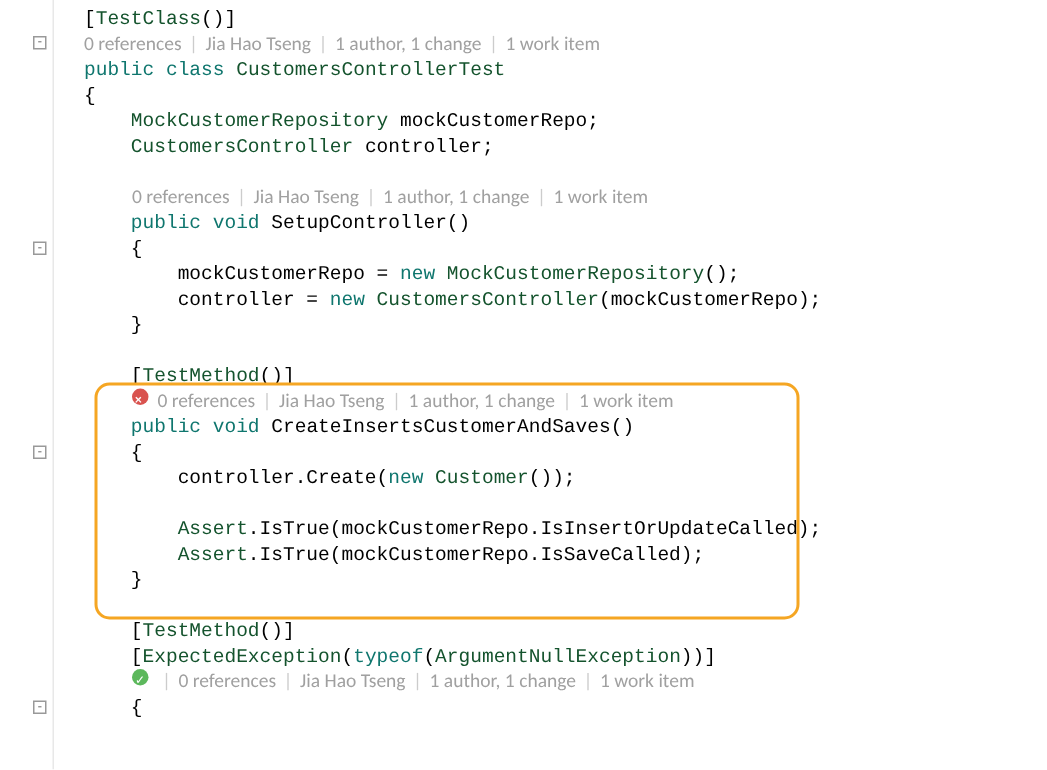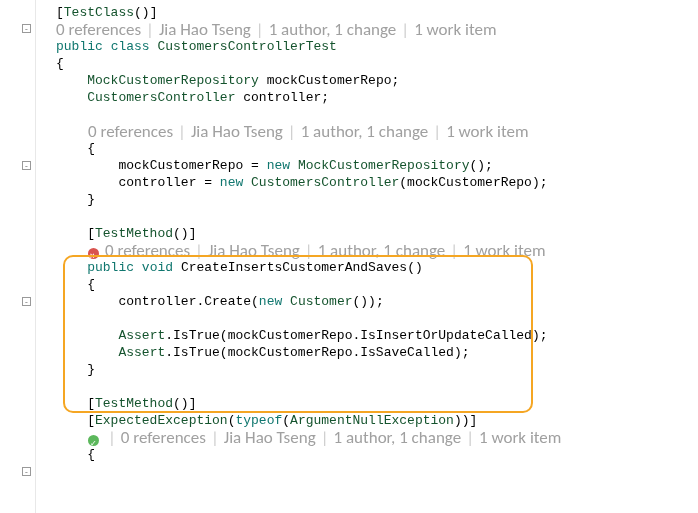--- a/index.html
+++ b/index.html
@@ -38,25 +38,25 @@
     color: #666;
     cursor: pointer;
   }
   .code-area {
     margin-left: 36px;
     padding-left: 20px;
   }
   .line { white-space: pre; height: 17px; }
   .codelens {
     font-family: Calibri, Arial, sans-serif;
-    font-size: 17px;
+    font-size: 13px;
     color: #a0a0a0;
     height: 17px;
     display: flex;
-    align-items: flex-end;
+    align-items: flex-start;
     gap: 2px;
   }
   .codelens .sep { color: #ccc; margin: 0 3px; }
   .kw { color: #0f766e; }
   .type { color: #14532d; }
   .highlight-box {
     position: absolute;
     border: 2px solid #f5a623;
     border-radius: 10px;
     pointer-events: none;
@@ -119,20 +119,21 @@
 
 <div class="codelens" style="padding-left:32px">
         <span>0 references</span>
         <span class="sep">|</span>
         <span>Jia Hao Tseng</span>
         <span class="sep">|</span>
         <span>1 author, 1 change</span>
         <span class="sep">|</span>
         <span>1 work item</span>
       </div>
+<div class="line">    <span class="kw">public</span> <span class="kw">void</span> <span>SetupController</span>()</div>
 <div class="line">    <span>{</span></div>
 <div class="line">        <span>mockCustomerRepo = </span><span class="kw">new</span> <span class="type">MockCustomerRepository</span><span>();</span></div>
 <div class="line">        <span>controller = </span><span class="kw">new</span> <span class="type">CustomersController</span><span>(mockCustomerRepo);</span></div>
 <div class="line">    <span>}</span></div>
 <div class="line"> </div>
 
 <div class="line">    [<span class="type">TestMethod</span>()]</div>
 <div class="codelens" style="padding-left:32px">
         <span class="status-icon status-fail"></span>
         <span>0 references</span>

